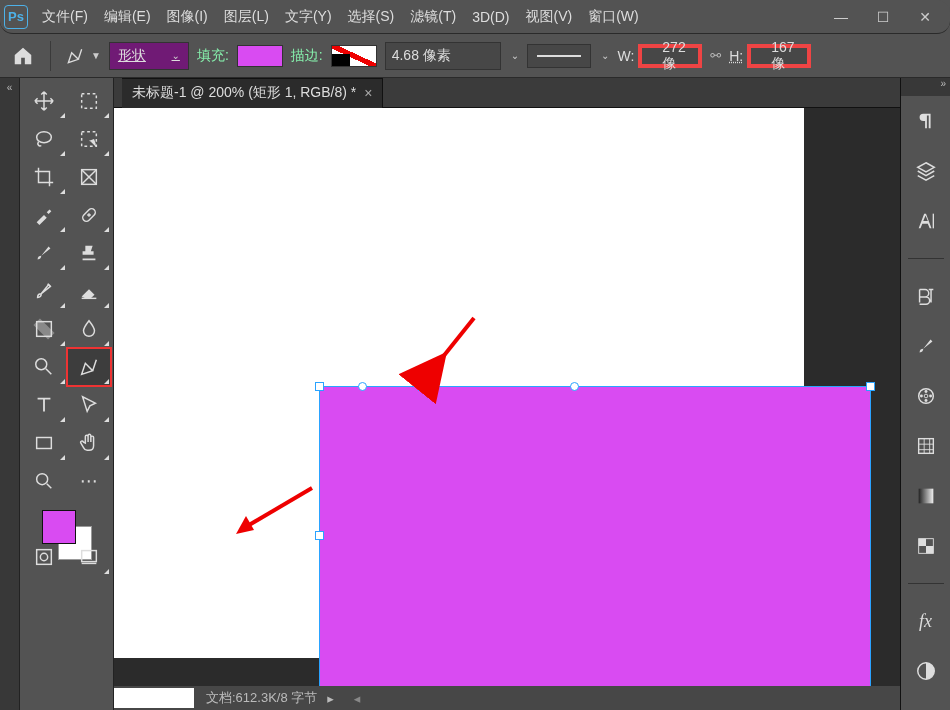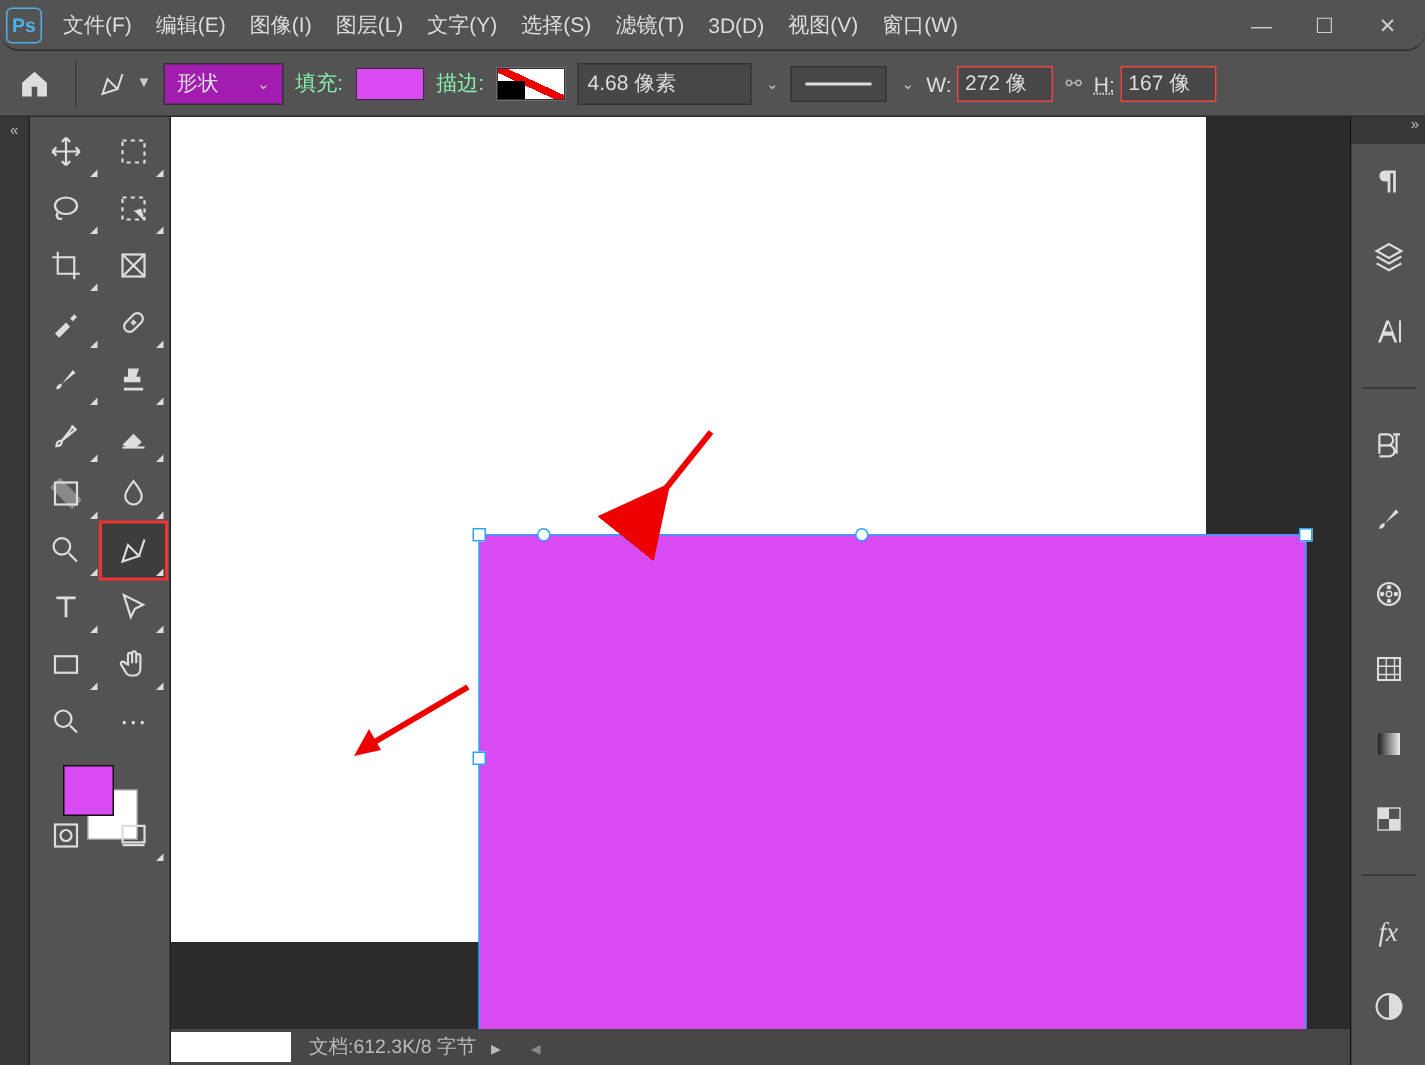--- a/index.html
+++ b/index.html
@@ -11,33 +11,33 @@
   .window-controls { margin-left:auto; display:flex; }
   .window-controls div { width:42px; height:30px; display:flex; align-items:center; justify-content:center; font-size:14px; color:#ccc;}
   
   .optionsbar { height: 44px; background: #535353; display:flex; align-items:center; padding: 0 10px; gap: 8px; border-bottom:1px solid #2a2a2a;}
   .home-icon { width:26px; height:26px; color:#ddd; display:flex; align-items:center; justify-content:center;}
   .home-icon svg { width:22px; height:22px; fill:#ddd;}
   .sep { width:1px; height:30px; background:#3a3a3a; margin:0 6px;}
   .pen-opt { display:flex; align-items:center; gap:4px;}
   .pen-opt svg { width:20px; height:20px; fill:#ddd;}
   .dd-caret { font-size:10px; color:#ccc; margin-left:2px;}
-  .select-box { height:28px; background:#a21caf; border:1px solid #333; display:flex; align-items:center; padding:0 8px; font-size:14px;}
+  .select-box { height:28px; background:#701a75; border:1px solid #333; display:flex; align-items:center; padding:0 8px; font-size:14px;text-decoration:underline;}
   .select-box.small { width:80px; justify-content:space-between;}
   .label { font-size:14px; color:#86efac; }
   .swatch { width:46px; height:22px; border:1px solid #333;}
   .fill-swatch { background:#d94bf2;}
   .stroke-swatch { position:relative; background:#fff;}
   .stroke-swatch::before { content:""; position:absolute; left:0; bottom:0; right:0; top:0; background: linear-gradient(25deg, transparent 43%, #e00 43%, #e00 57%, transparent 57%);}
   .stroke-swatch .blk{position:absolute;left:0;bottom:0;width:18px;height:12px;background:#000;}
   .num-box { height:28px; width:116px; background:#474747; border:1px solid #333; display:flex; align-items:center; padding:0 6px; font-size:14px;}
   .line-style { width:64px; height:24px; background:#474747; border:1px solid #333; display:flex; align-items:center; justify-content:center;}
   .line-style .ln{ width:44px; height:2px; background:#ddd;}
   .wh { display:flex; align-items:center; gap:4px; font-size:14px;}
-  .wh .nb{ width:64px; height:24px; background:#474747; border:1px solid #ef4444; display:flex; align-items:center; padding:0 4px;}
+  .wh .nb{ width:64px; height:24px; background:#474747; border:4px solid #ef4444; display:flex; align-items:center; padding:0 20px;}
   
   .workarea { display:flex; height: calc(710px - 34px - 44px); }
   
   .collapse-left { width:20px; background:#383838; color:#bbb; font-size:10px; text-align:center; padding-top:4px; border-right:1px solid #222;}
   
   .toolbox { width:94px; background:#535353; display:grid; grid-template-columns: 1fr 1fr; grid-auto-rows:38px; gap:0; padding:4px 2px 2px 2px; border-right:1px solid #222; position:relative;}
   .tool { display:flex; align-items:center; justify-content:center; color:#ddd; position:relative;}
   .tool svg { width:22px; height:22px; fill:none; stroke:#ddd; stroke-width:1.6;}
   .tool.selected { outline:2px solid #e33; outline-offset:-1px; background:#3d3d3d;}
   .tool .sub { position:absolute; right:2px; bottom:2px; width:0; height:0; border-left:5px solid transparent; border-bottom:5px solid #ddd;}
@@ -286,20 +286,26 @@
     <div class="tool">
         <svg viewBox="0 0 24 24">
           <rect x="4" y="5" width="16" height="12"></rect>
           <path d="M4 19h16"></path>
         </svg>
         <span class="sub"></span>
       </div>
   </div>
 
   <div class="docwrap">
+    <div class="tabbar">
+      <div class="doctab">
+        <span>未标题-1 @ 200% (矩形 1, RGB/8) *</span>
+        <span class="x">×</span>
+      </div>
+    </div>
     <div class="canvas-holder">
       <div class="canvas"></div>
       <div class="shape"></div>
       <div class="sel">
 
         <div class="handle" style="left:-5px;top:-5px"></div>
         <div class="handle" style="right:-5px;top:-5px"></div>
 
         <div class="handle" style="left:-5px;top:50%;margin-top:-25px"></div>
 

